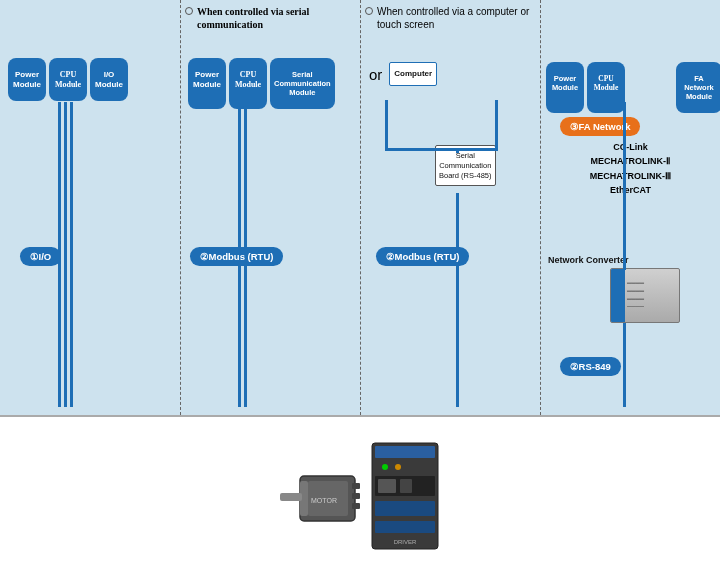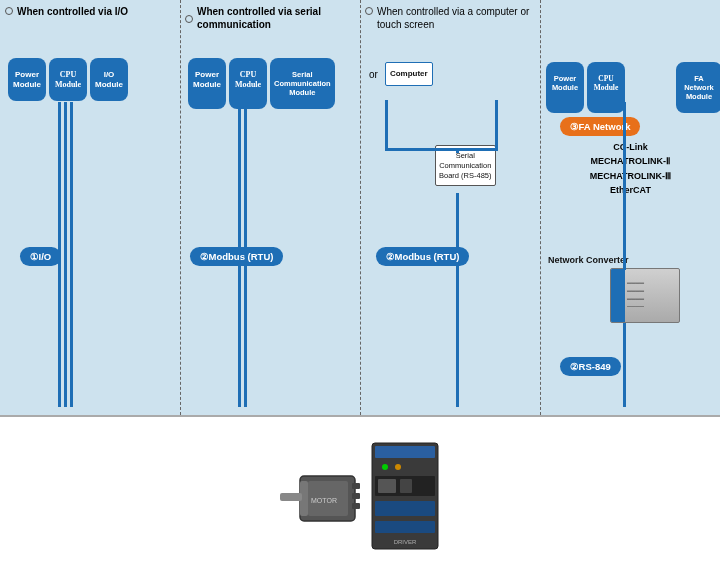--- a/index.html
+++ b/index.html
@@ -75,39 +75,39 @@
       font-size: 8px;
       font-weight: bold;
       text-align: center;
       padding: 6px 4px;
       border-radius: 2px;
       line-height: 1.3;
       min-width: 44px;
     }
 
     .or-text {
-      font-size: 10px;
+      font-size: 15px;
       margin: 0 3px;
     }
 
     .serial-board {
       background: white;
       border: 1.5px solid #555;
       color: #111;
       font-size: 7.5px;
       text-align: center;
       padding: 5px 3px;
       border-radius: 2px;
       line-height: 1.3;
       min-width: 56px;
     }
 
     
     .col1-header { position: absolute; top: 5px; left: 5px; width: 170px; font-size: 10px; font-weight: bold; display: flex; align-items: flex-start; }
-    .col2-header { position: absolute; top: 5px; left: 185px; width: 170px; font-size: 10px; font-weight: bold; display: flex; align-items: center; }
+    .col2-header { position: absolute; top: 5px; left: 185px; width: 170px; font-size: 10px; font-weight: bold; display: flex; align-items: flex-start; font-family: Liberation Serif, serif; }
     .col3-header { position: absolute; top: 5px; left: 365px; width: 170px; font-size: 10px; font-weight: bold; display: flex; align-items: flex-start; }
     .col4-header { position: absolute; top: 5px; left: 545px; width: 170px; font-size: 10px; font-weight: bold; display: flex; align-items: flex-start; }
 
     .small-dot {
       display: inline-block;
       width: 8px;
       height: 8px;
       border-radius: 50%;
       border: 1.5px solid #555;
       background: #cde2ee;
@@ -118,24 +118,20 @@
   </style>
 </head>
 <body>
 
 <div class="diagram-container">
 
   <div style="position:absolute;left:180px;top:0;bottom:160px;width:1px;border-left:1.5px dashed #666;"></div>
   <div style="position:absolute;left:360px;top:0;bottom:160px;width:1px;border-left:1.5px dashed #666;"></div>
   <div style="position:absolute;left:540px;top:0;bottom:160px;width:1px;border-left:1.5px dashed #666;"></div>
 
-  <div class="col1-header">
-    <span class="small-dot"></span>
-    <span style="font-size:10px;font-weight:bold;line-height:1.3;">When controlled via I/O</span>
-  </div>
 
   <div style="position:absolute;top:58px;left:8px;display:flex;gap:3px;">
     <div class="module-box power">Power<br>Module</div>
     <div class="module-box cpu">CPU<br>Module</div>
     <div class="module-box io">I/O<br>Module</div>
   </div>
 
   <div style="position:absolute;top:102px;left:58px;bottom:168px;width:3px;background:#1e6eb5;"></div>
   <div style="position:absolute;top:102px;left:64px;bottom:168px;width:3px;background:#1e6eb5;"></div>
   <div style="position:absolute;top:102px;left:70px;bottom:168px;width:3px;background:#1e6eb5;"></div>

